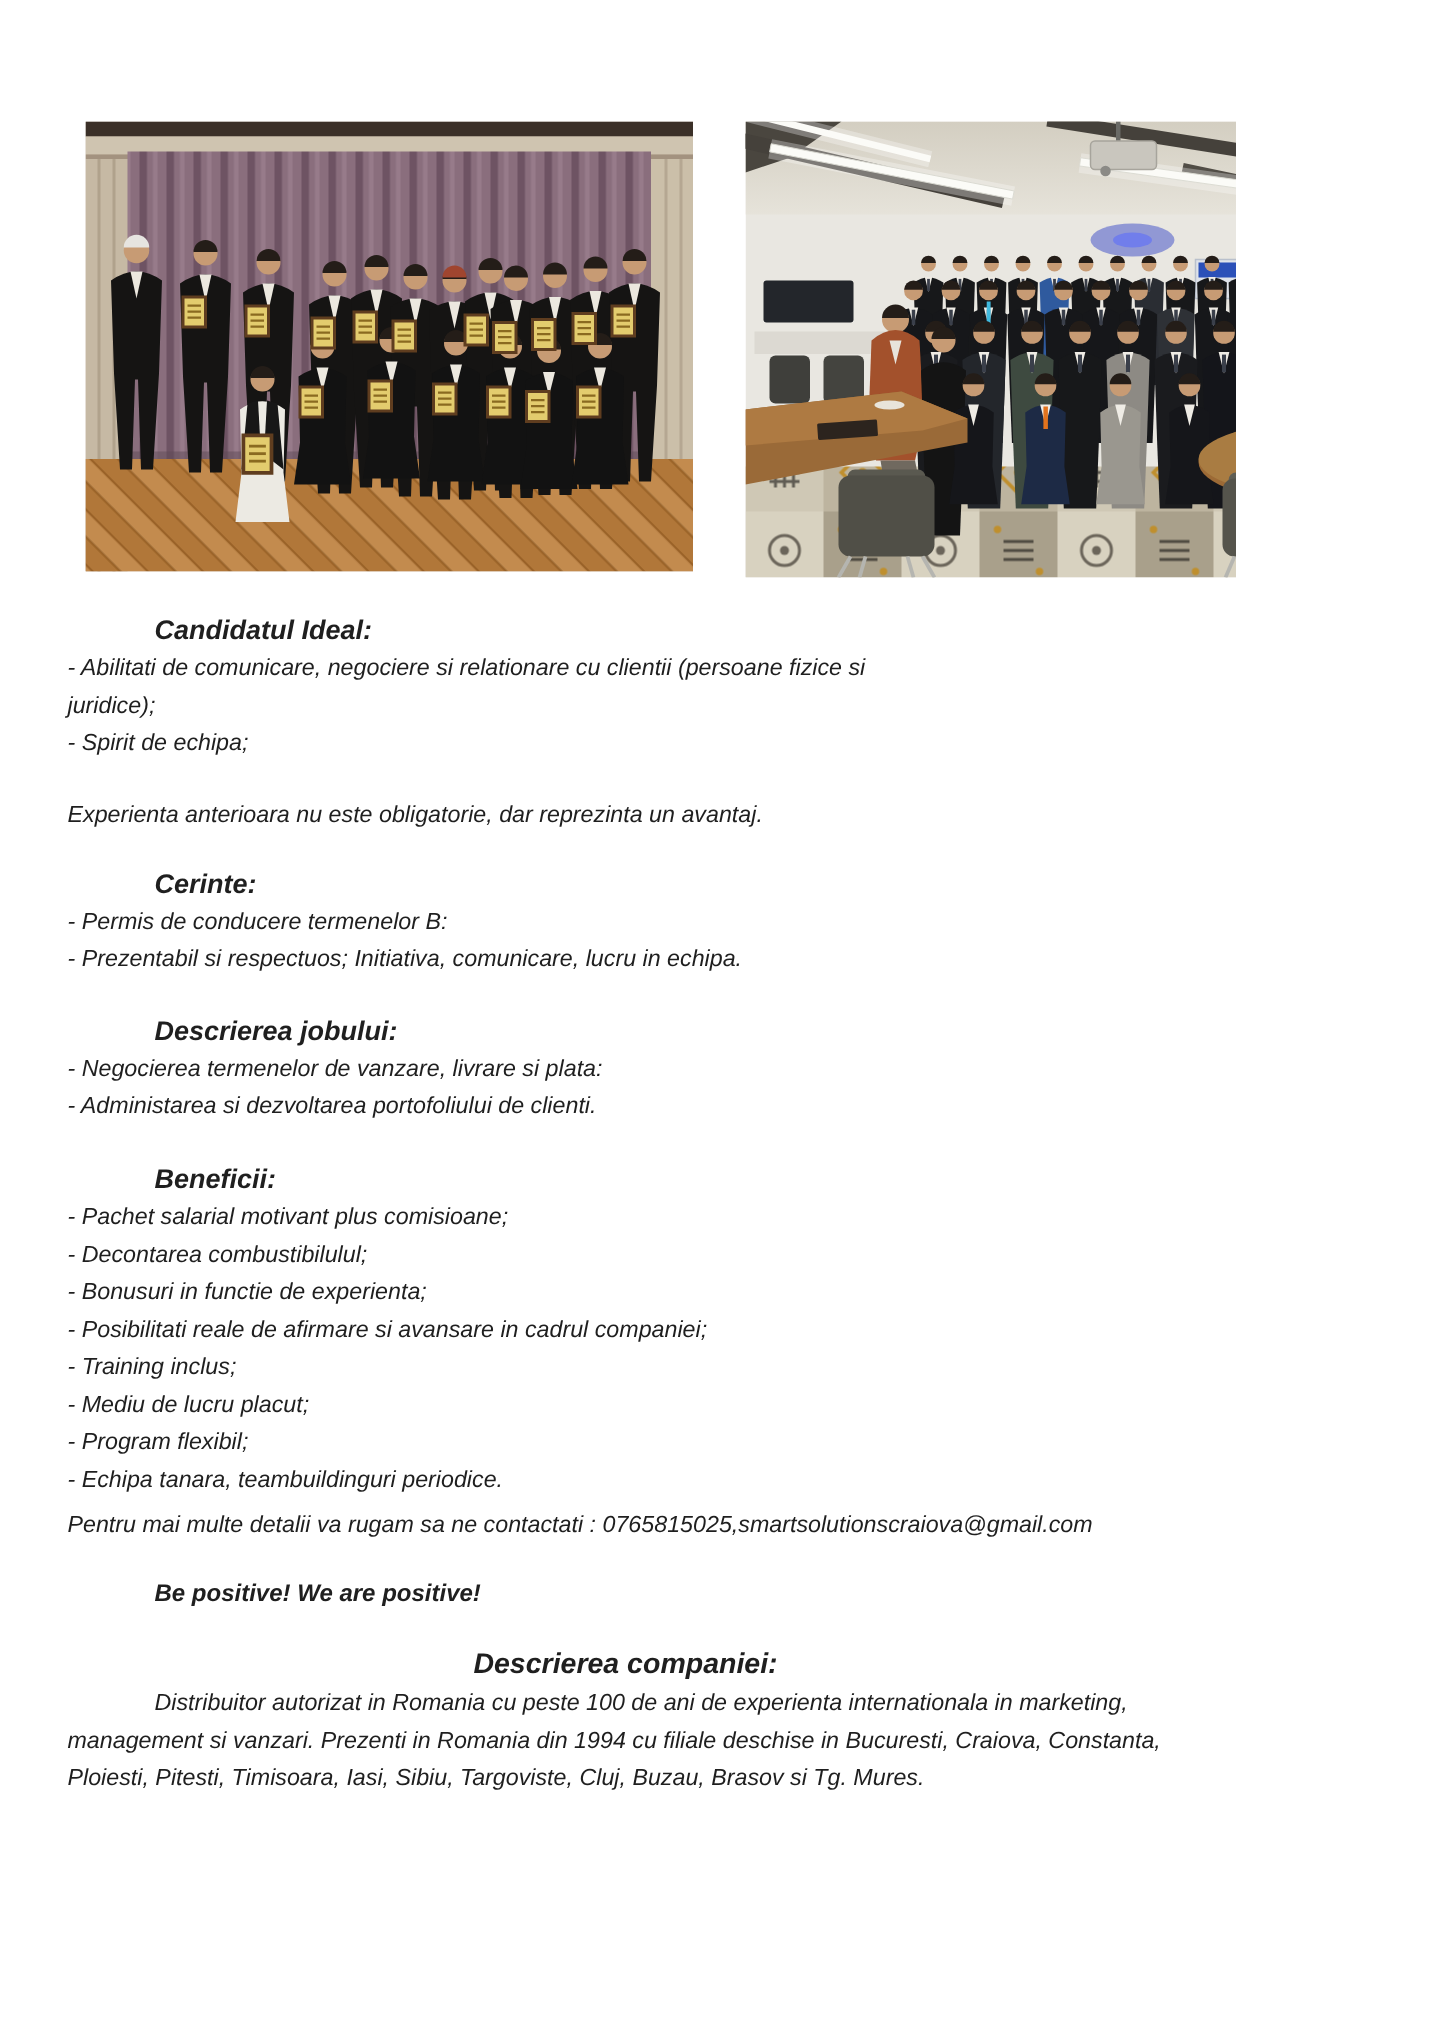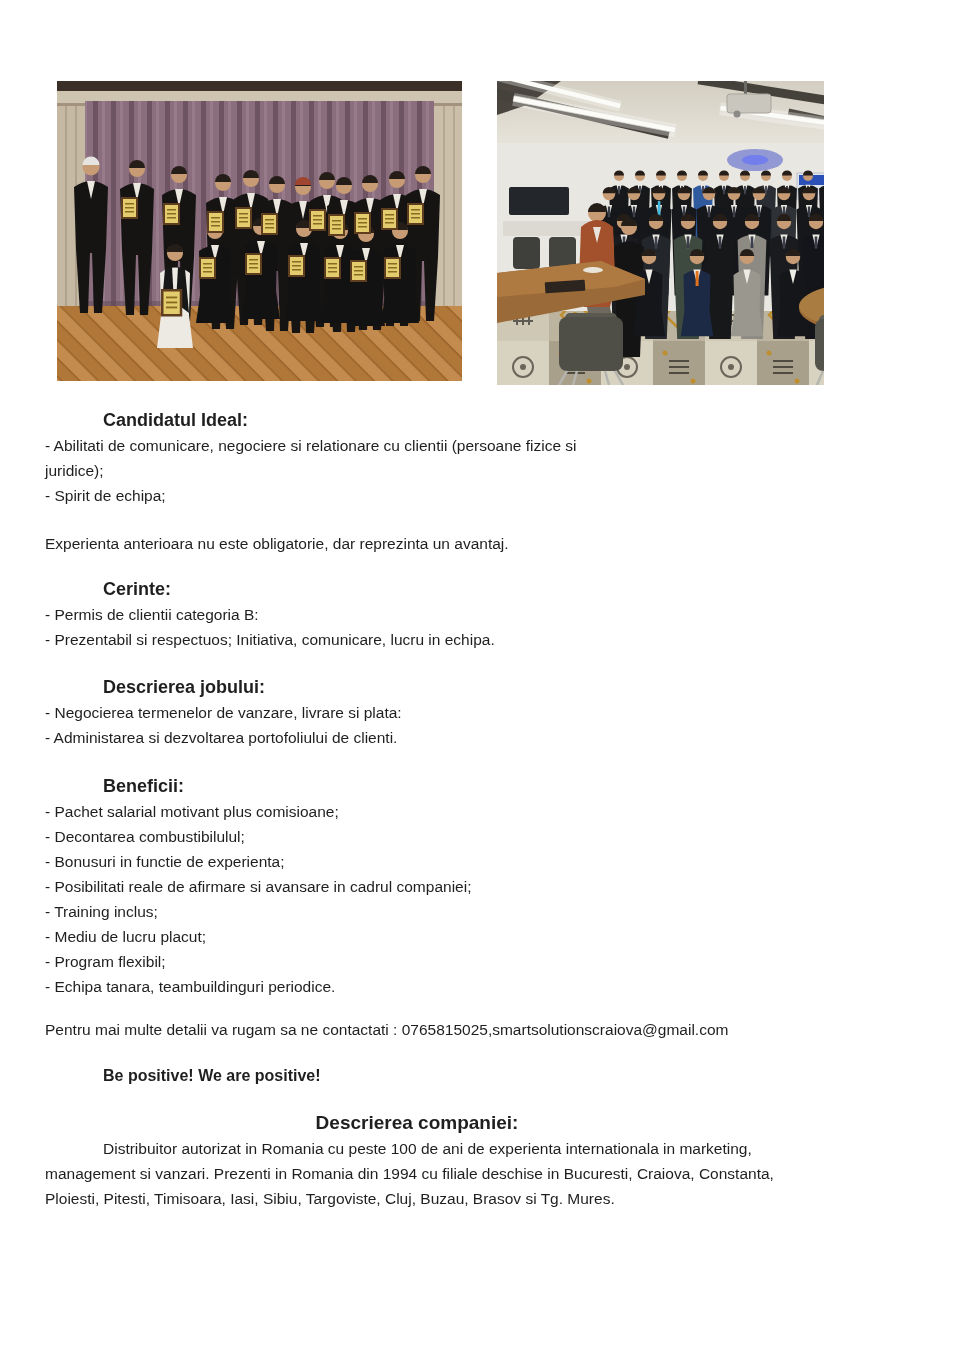--- a/index.html
+++ b/index.html
@@ -1,33 +1,33 @@
 <!DOCTYPE html>
 <html><head>
 <meta charset="utf-8">
 <style>
   html,body { margin:0; padding:0; background:#ffffff; }
   .page {
     position:relative; width:824px; height:1359px; background:#ffffff;
-    font-family:"Liberation Sans", sans-serif; color:#1f1f1f; overflow:hidden;
+    font-family:"Liberation Sans", sans-serif; color:#1f1f1f; overflow:hidden;font-style:italic;
   }
   .photos { position:absolute; top:81px; left:57px; display:flex; gap:35px; align-items:flex-start; }
   .photo { margin:0; padding:0; }
   .photo svg { display:block; }
   .content { position:absolute; top:385px; left:45px; right:35px; font-size:15.5px; line-height:25px; }
   .ln { margin:0; white-space:nowrap; }
   .sec { font-size:18px; line-height:25px; font-weight:bold; margin:0; padding-left:58px; }
   .indent { padding-left:58px; }
   .slogan { font-size:16px; font-weight:bold; line-height:25px; margin:0; padding-left:58px; }
   .company-h { font-size:19px; line-height:26px; font-weight:bold; margin:0; }
   .mt23 { margin-top:23px; }
   .mt21 { margin-top:21px; }
   .mt24 { margin-top:24px; }
   .mt22 { margin-top:22px;text-align:center; }
-  .mt10 { margin-top:18px; }
+  .mt10 { margin-top:5px; }
 </style>
 </head>
 <body>
 
 <div class="page">
 
   <div class="photos">
 
     <figure class="photo" role="img" aria-label="Group of men in black tuxedos holding gold award plaques in front of a mauve stage curtain on a parquet floor">
       <svg width="405" height="300" viewBox="0 0 405 300">
@@ -341,21 +341,21 @@
   <main class="content">
 
     <h2 class="sec mt23">Candidatul Ideal:</h2>
     <p class="ln">- Abilitati de comunicare, negociere si relationare cu clientii (persoane fizice si</p>
     <p class="ln">juridice);</p>
     <p class="ln">- Spirit de echipa;</p>
 
     <p class="ln mt23">Experienta anterioara nu este obligatorie, dar reprezinta un avantaj.</p>
 
     <h2 class="sec mt21">Cerinte:</h2>
-    <p class="ln">- Permis de clientii categoria B:</p>
+    <p class="ln">- Permis de conducere termenelor B:</p>
     <p class="ln">- Prezentabil si respectuos; Initiativa, comunicare, lucru in echipa.</p>
 
     <h2 class="sec mt23">Descrierea jobului:</h2>
     <p class="ln">- Negocierea termenelor de vanzare, livrare si plata:</p>
     <p class="ln">- Administarea si dezvoltarea portofoliului de clienti.</p>
 
     <h2 class="sec mt24">Beneficii:</h2>
     <p class="ln">- Pachet salarial motivant plus comisioane;</p>
     <p class="ln">- Decontarea combustibilulul;</p>
     <p class="ln">- Bonusuri in functie de experienta;</p>

